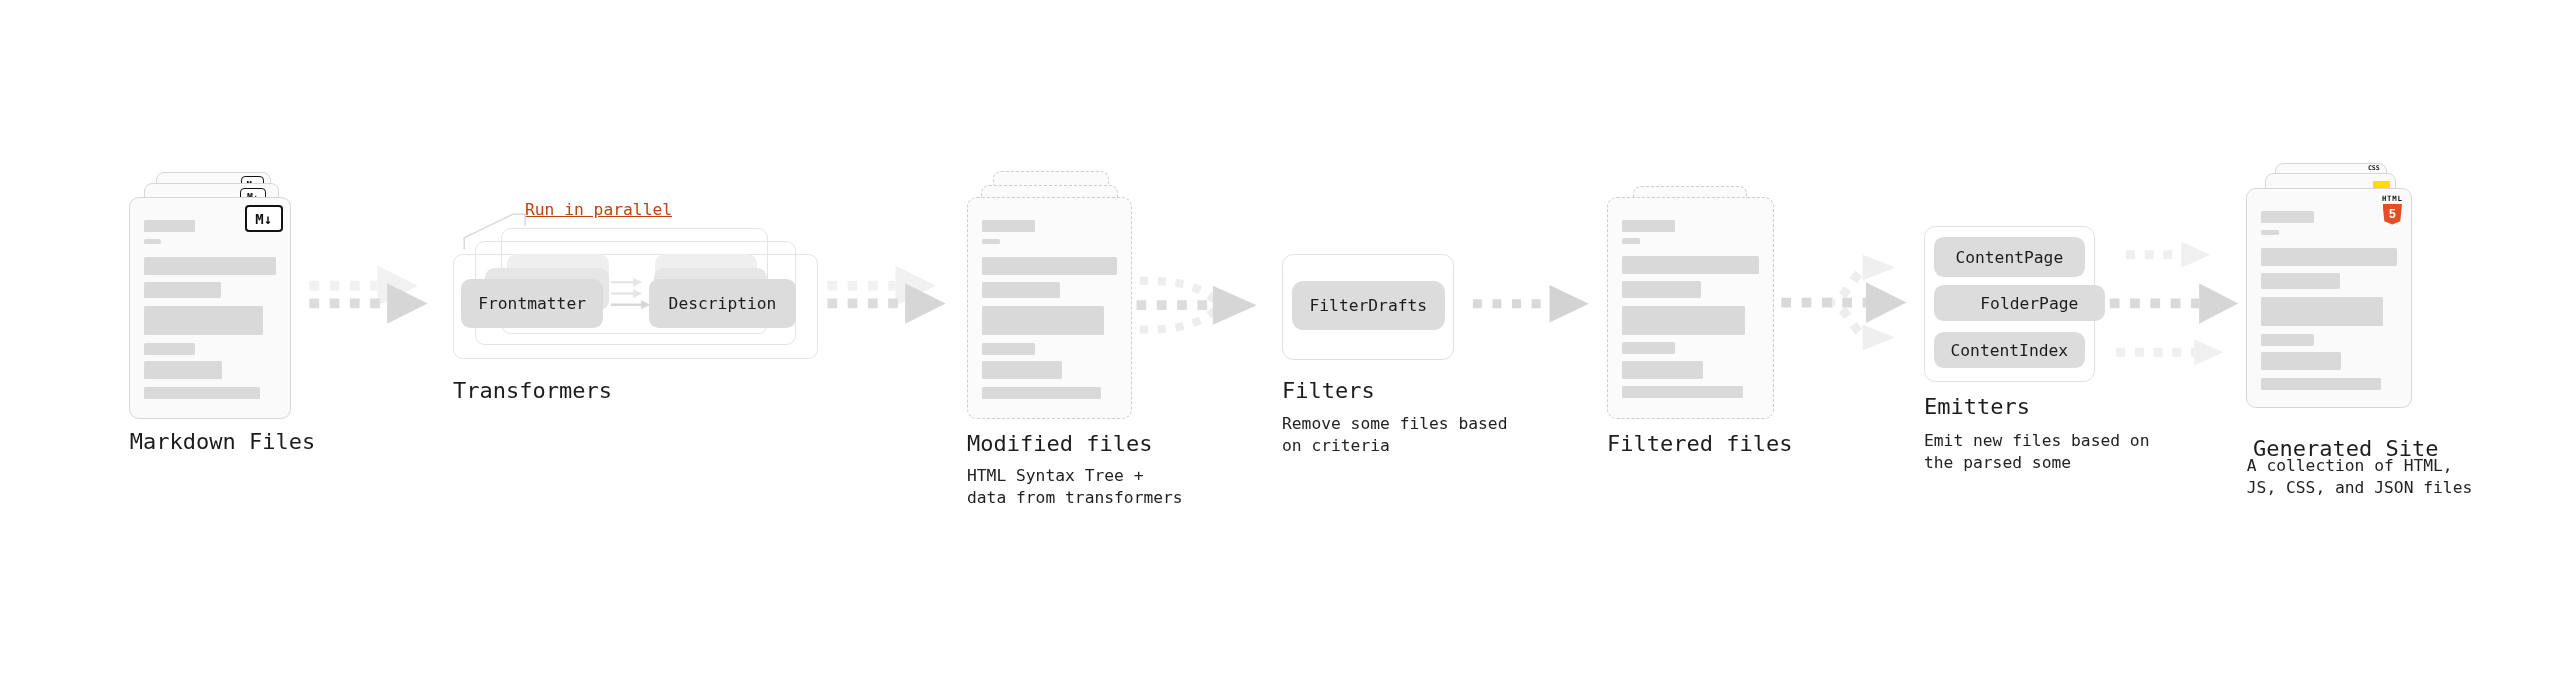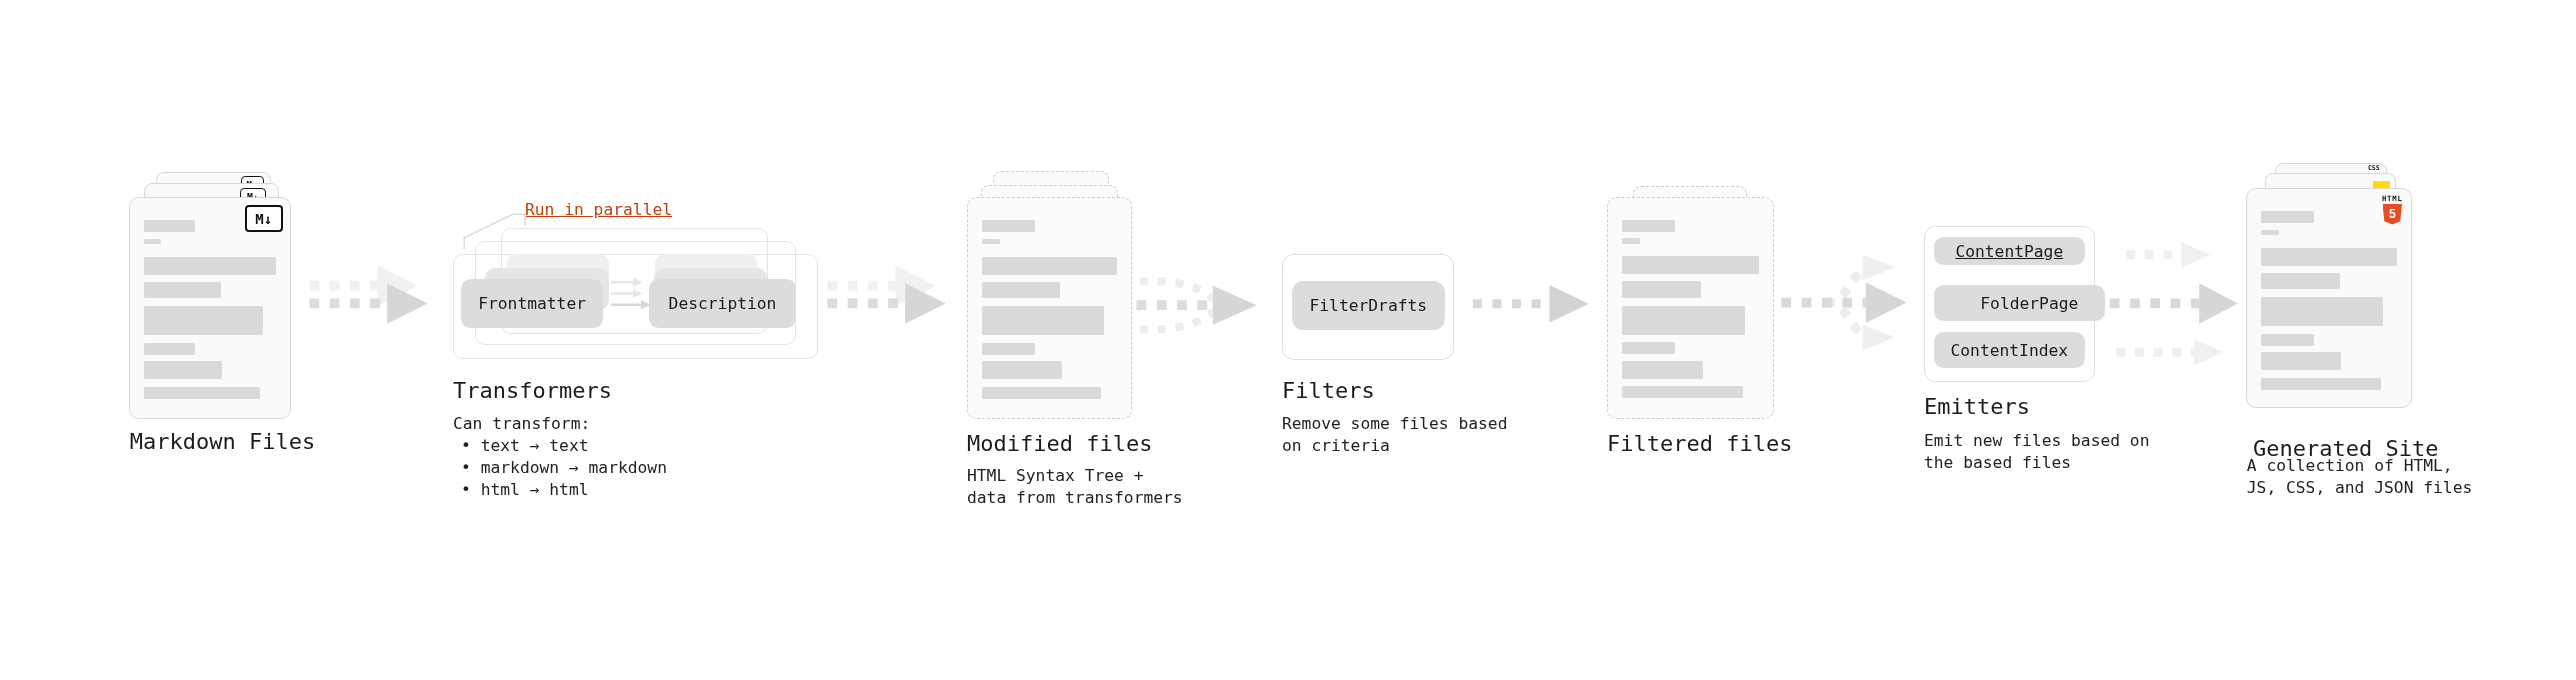--- a/index.html
+++ b/index.html
@@ -105,26 +105,20 @@
         <line x1="2" y1="23" x2="30" y2="23" stroke-width="3"></line>
           <polygon points="30,18 30,28 40,23"></polygon>
       </g>
       <g stroke="#d6d6d6" fill="#d6d6d6">
         <line x1="2" y1="37" x2="40" y2="37" stroke-width="3"></line>
           <polygon points="40,32 40,42 50,37"></polygon>
       </g>
     </svg>
 
     <div class="title" style="left:0;top:178px;">Transformers</div>
-    <div class="sub" style="left:0;top:213px;">
-      <div>Can transform:</div>
-      <div style="padding-left:8.1px;">• text → text</div>
-      <div style="padding-left:8.1px;">• markdown → markdown</div>
-      <div style="padding-left:8.1px;">• html → html</div>
-    </div>
   </div>
 
   <svg class="abs" style="left:824px;top:263px;" width="138" height="89" viewBox="0 0 170 110">
     <g transform="translate(-12,-22)">
       <line x1="16" y1="50" x2="100" y2="50" stroke="#f1f1f1" stroke-width="12" stroke-dasharray="12 13"></line>
       <polygon points="100,25 100,75 150,50" fill="#f1f1f1"></polygon>
     </g>
     <line x1="4" y1="50" x2="100" y2="50" stroke="#dcdcdc" stroke-width="12" stroke-dasharray="12 13"></line>
     <polygon points="100,25 100,75 150,50" fill="#d6d6d6"></polygon>
   </svg>
@@ -194,27 +188,27 @@
     <path d="M58,72 C84,72 86,46 104,32" fill="none" stroke="#ededed" stroke-width="11" stroke-dasharray="11 12"></path>
     <polygon points="104,13 104,45 144,29" fill="#efefef"></polygon>
     <path d="M58,72 C84,72 86,98 104,112" fill="none" stroke="#ededed" stroke-width="11" stroke-dasharray="11 12"></path>
     <polygon points="104,99 104,131 144,115" fill="#efefef"></polygon>
     <line x1="4" y1="72" x2="108" y2="72" stroke="#d9d9d9" stroke-width="12" stroke-dasharray="12 13"></line>
     <polygon points="108,47 108,97 158,72" fill="#d6d6d6"></polygon>
   </svg>
 
   <div class="abs" style="left:1924px;top:226px;width:195px;height:260px;">
     <div class="holder" style="left:0;top:0;width:171px;height:156px;"></div>
-    <div class="pbox" style="left:9.8px;top:11.4px;width:151px;height:28px;text-decoration:underline;">ContentPage</div>
+    <div class="pbox" style="left:9.8px;top:11.4px;width:151px;height:40px;">ContentPage</div>
     <div class="pbox" style="left:9.8px;top:59px;width:151px;height:36px;padding-left:20px;">FolderPage</div>
     <div class="pbox" style="left:9.8px;top:106px;width:151px;height:36px;">ContentIndex</div>
     <div class="title" style="left:0;top:168px;">Emitters</div>
     <div class="sub" style="left:0;top:204px;">
       <div>Emit new files based on</div>
-      <div>the based files</div>
+      <div>the parsed some</div>
     </div>
   </div>
 
   <svg class="abs" style="left:2108px;top:236px;" width="140" height="130" viewBox="0 0 172 160">
     <line x1="22" y1="23" x2="90" y2="23" stroke="#efefef" stroke-width="11" stroke-dasharray="11 12"></line>
     <polygon points="90,7 90,39 126,23" fill="#f0f0f0"></polygon>
     <line x1="10" y1="143" x2="106" y2="143" stroke="#efefef" stroke-width="11" stroke-dasharray="11 12"></line>
     <polygon points="106,127 106,159 142,143" fill="#f0f0f0"></polygon>
     <line x1="2" y1="83" x2="112" y2="83" stroke="#d9d9d9" stroke-width="12" stroke-dasharray="12 13"></line>
     <polygon points="112,58 112,108 160,83" fill="#d6d6d6"></polygon>

